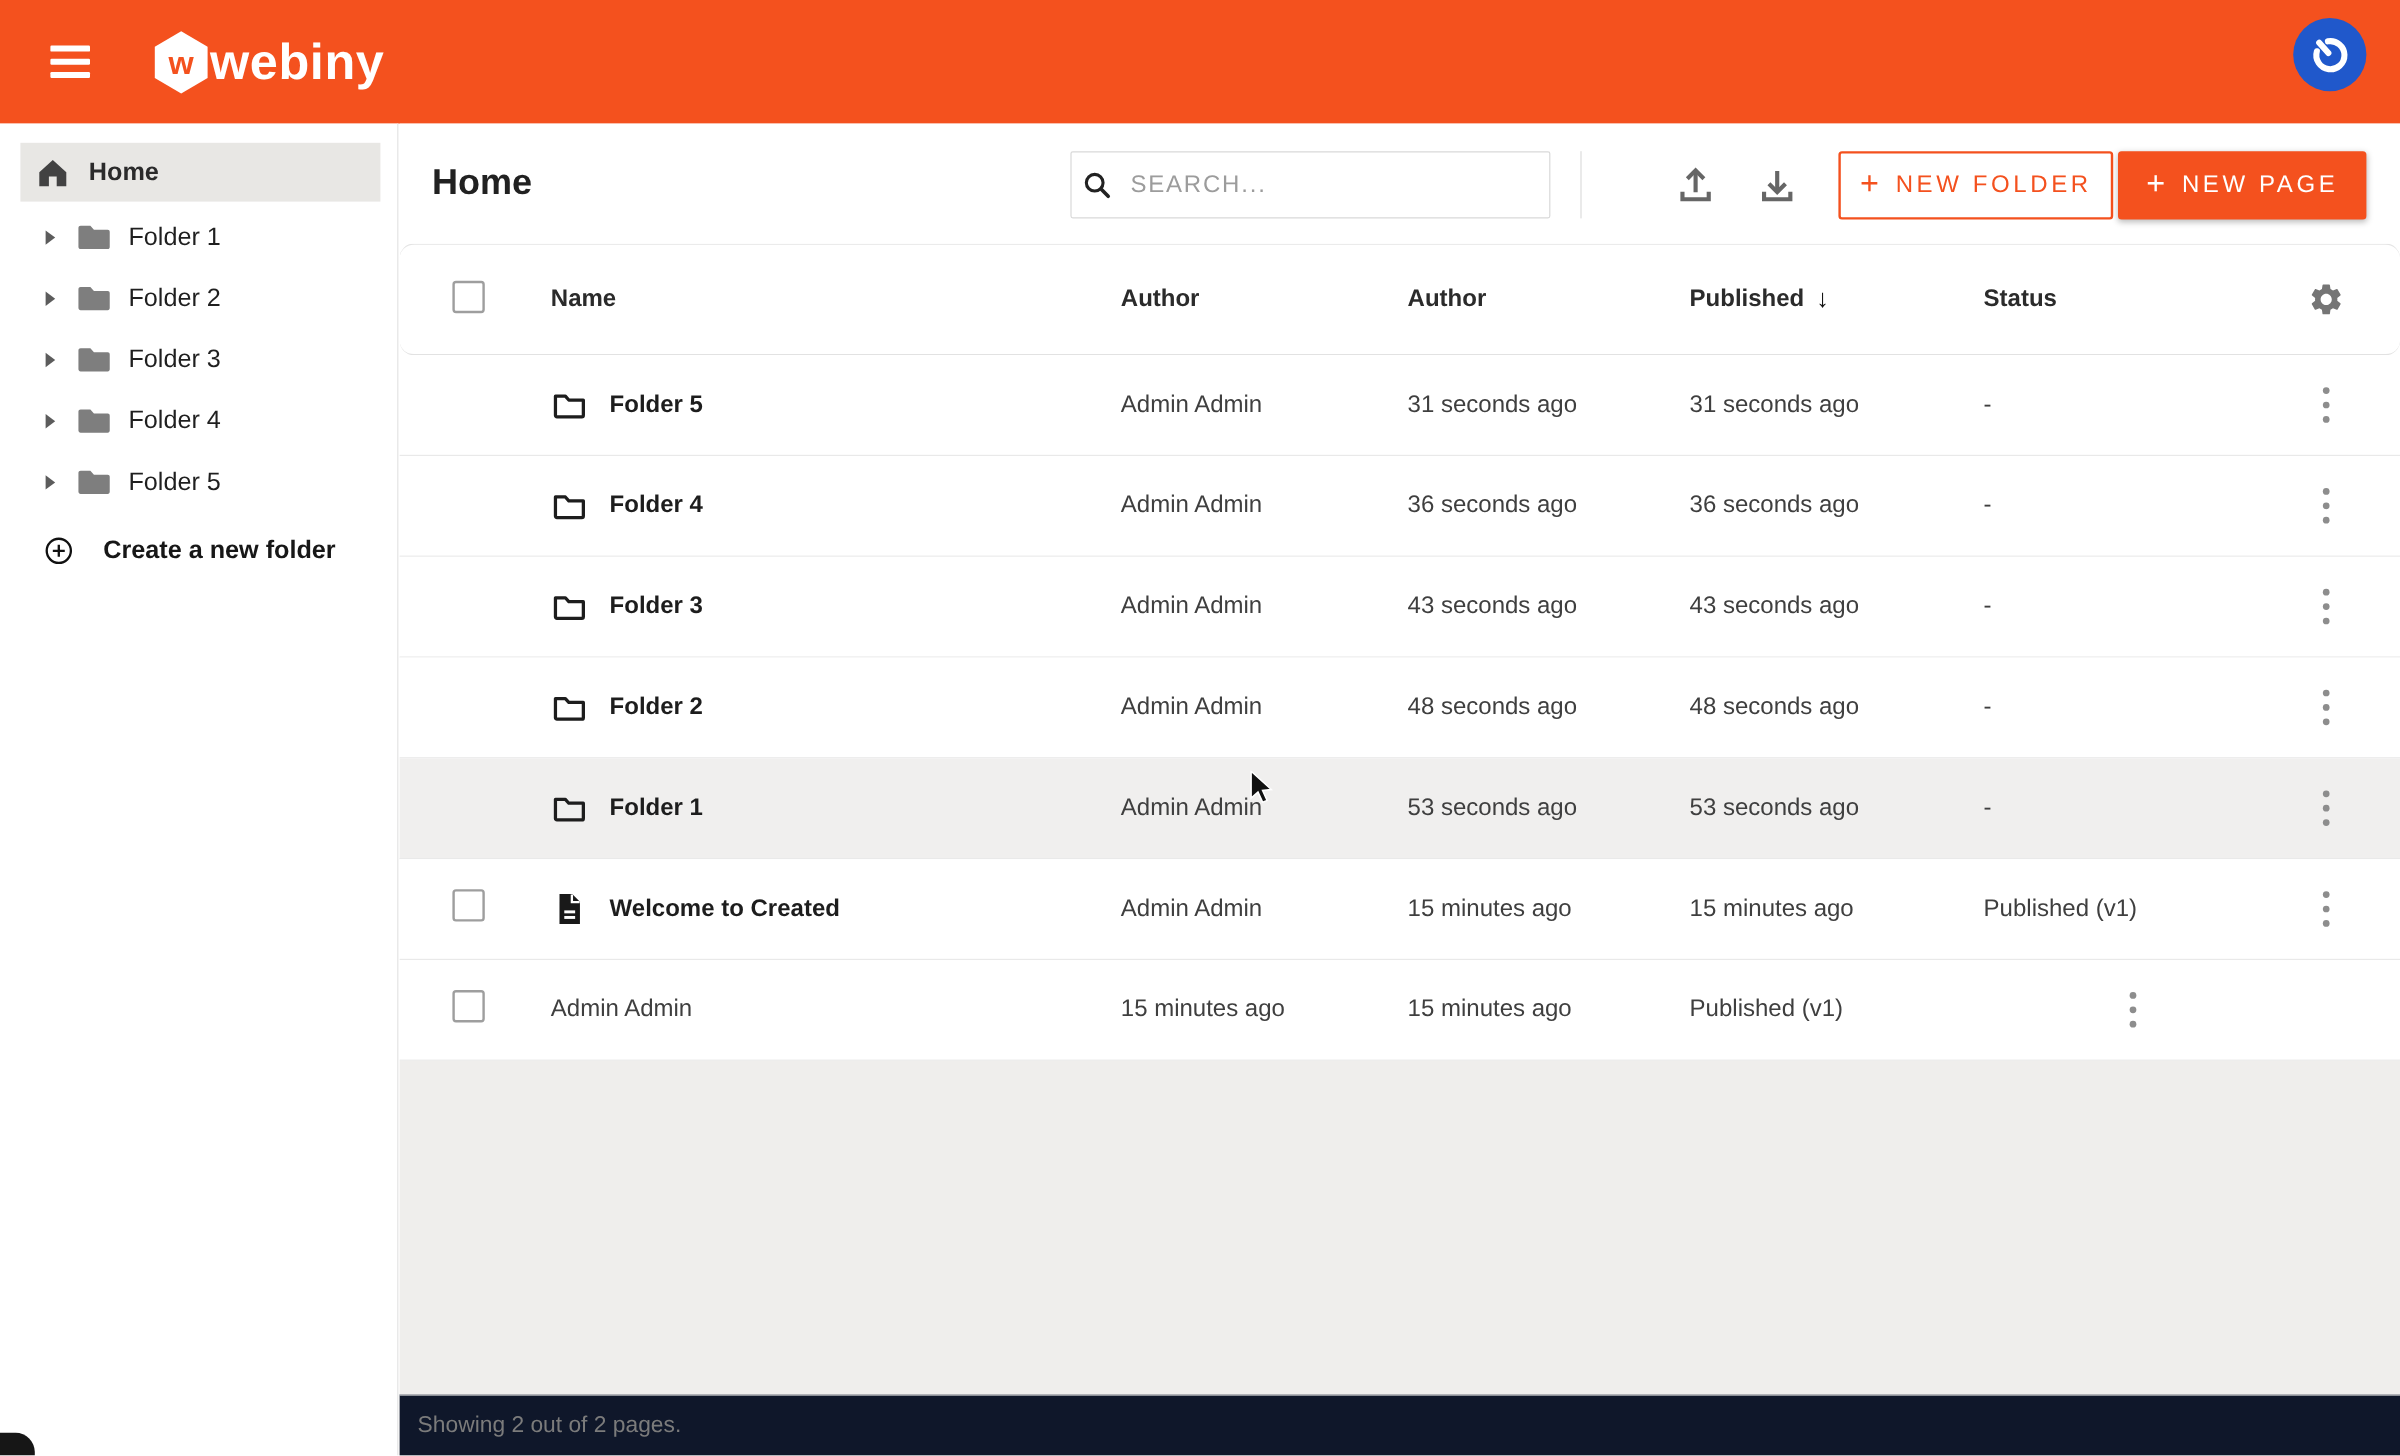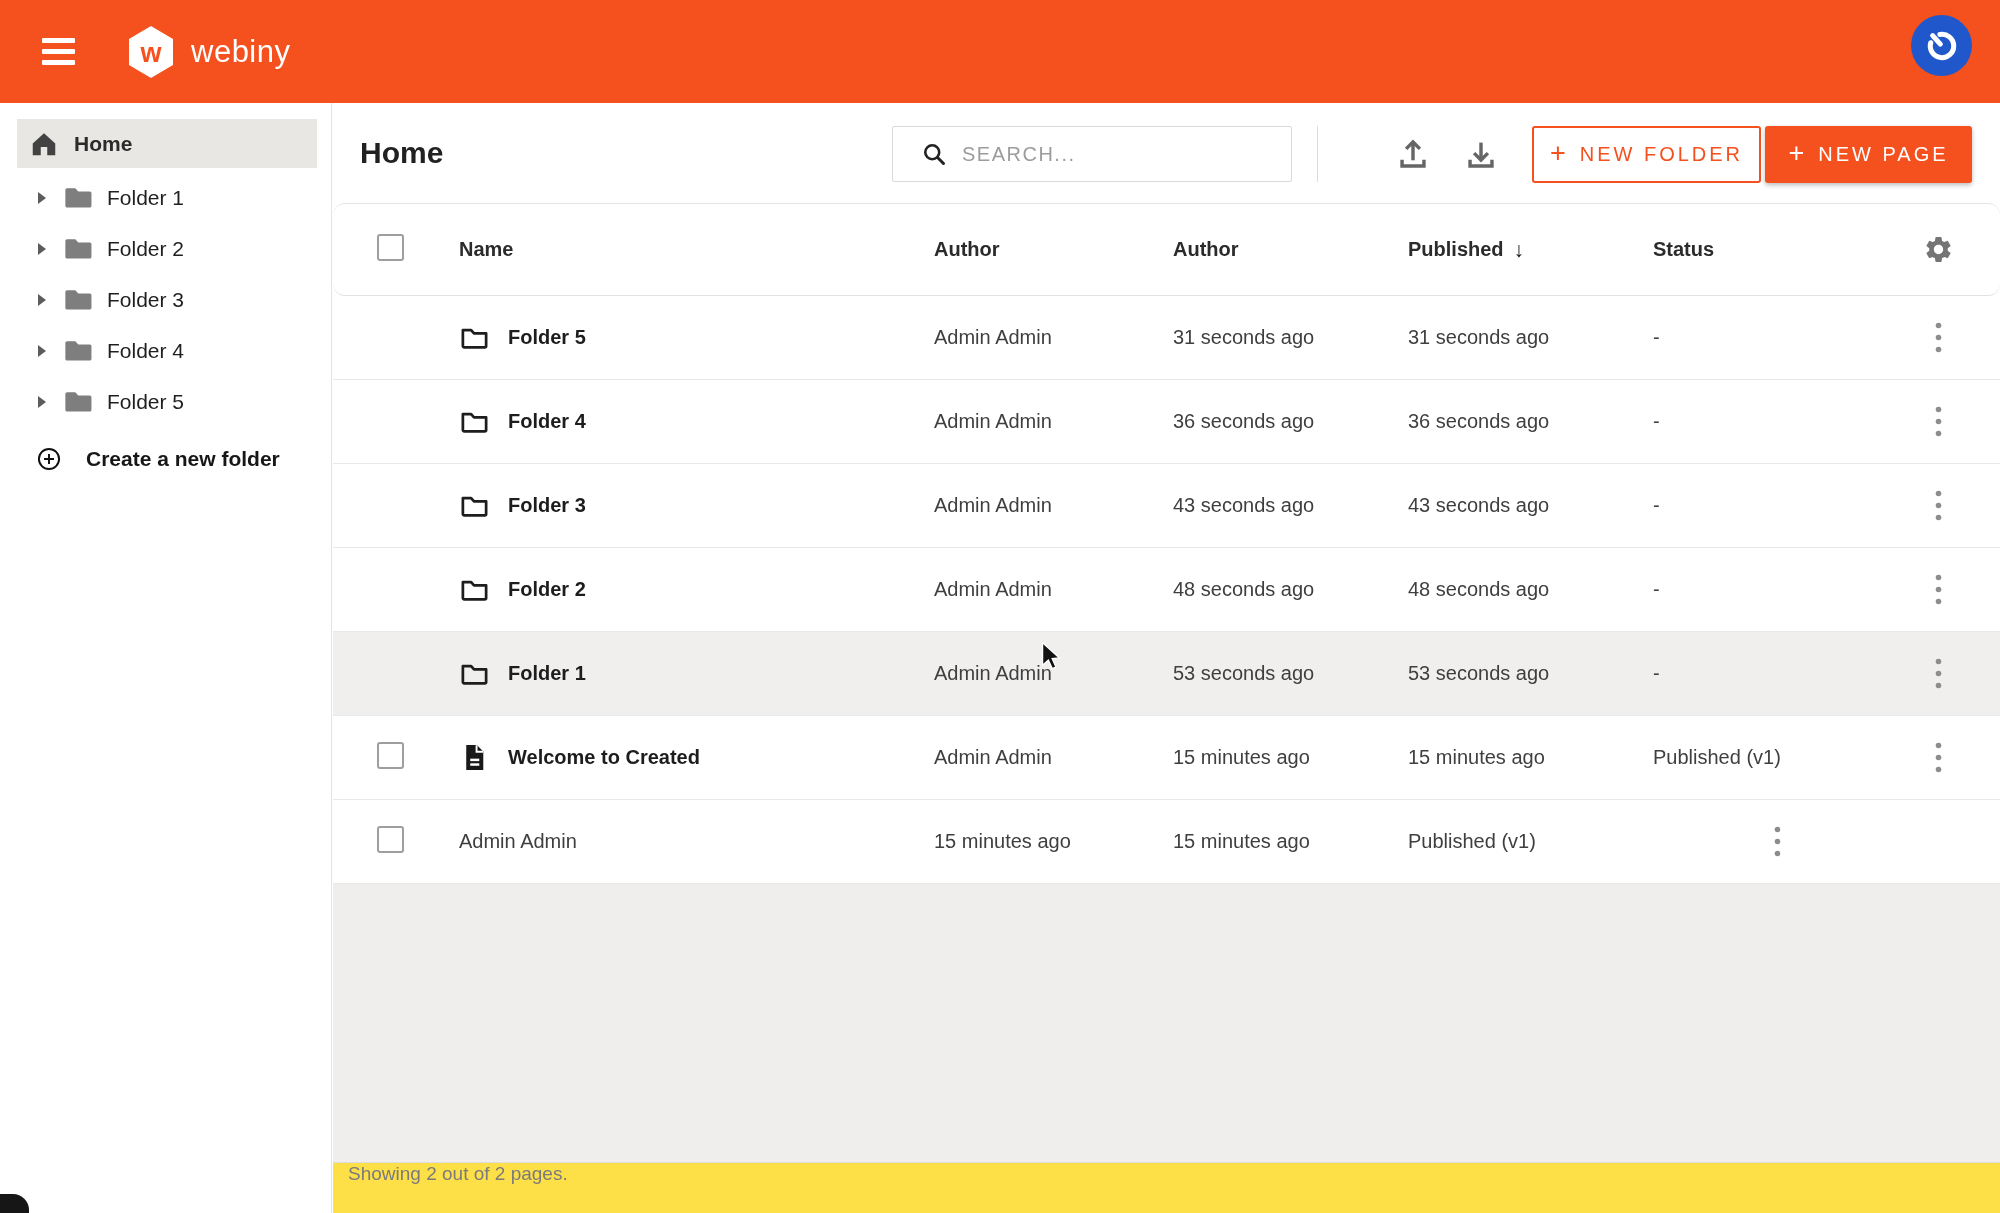--- a/index.html
+++ b/index.html
@@ -13,21 +13,21 @@
     --row-border:#e9e9e9;
   }
 
   
   .topbar{ position:absolute; left:0; top:0; width:2000px; height:103px;
     background:var(--accent); display:flex; align-items:center; }
   .hamburger{ margin-left:42px; width:33px; display:flex; flex-direction:column; gap:6px; cursor:pointer; }
   .hamburger span{ display:block; height:5px; background:#fff; border-radius:1px; }
   .brand{ display:flex; align-items:center; margin-left:52px; }
   .hexwrap{ position:relative; width:48px; height:54px; }
-  .brand-name{ color:#fff; font-size:31px; font-weight:normal; letter-spacing:.5px; margin-left:16px; }
+  .brand-name{ color:#fff; font-size:42px; font-weight:bold; letter-spacing:.5px; }
   .avatar{ position:absolute; right:28px; top:15px; width:61px; height:61px; border-radius:50%;
     background:#2058cb; display:flex; align-items:center; justify-content:center; cursor:pointer; }
 
   
   .sidebar{ position:absolute; left:0; top:103px; width:332px; height:1110px;
     background:#fff; border-right:1px solid #e4e4e4; }
   .home-item{ position:absolute; left:17px; top:16px; width:300px; height:49px;
     background:#e8e7e4; display:flex; align-items:center; padding-left:12px; cursor:pointer; }
   .home-item .label{ margin-left:15px; font-size:21px; font-weight:bold; color:#2b2b2b; }
   .folder-list{ position:absolute; left:0; top:69px; width:100%; }
@@ -42,21 +42,21 @@
 
   
   .main{ position:absolute; left:333px; top:103px; width:1667px; height:1110px;
     display:flex; flex-direction:column; background:#fff; }
 
   .content-header{ position:relative; height:100px; flex:0 0 auto; }
   .page-title{ position:absolute; left:27px; top:50%; transform:translateY(-50%);
     font-size:30px; color:#212121; }
   .search-box{ position:absolute; left:559px; top:23px; width:400px; height:56px;
     border:1px solid #d9d9d9; border-radius:2px; background:#fff;
-    display:flex; align-items:center; padding-left:28px; }
+    display:flex; align-items:center; padding-left:8px; }
   .search-box input{ border:none; outline:none; margin-left:14px; flex:1; font-size:20px;
     letter-spacing:1.5px; color:#424242; font-family:"Liberation Sans",sans-serif; background:transparent; }
   .search-box input::placeholder{ color:#9c9c9c; }
   .vdivider{ position:absolute; left:984px; top:23px; width:1px; height:56px; background:#dcdcdc; }
   .icon-btn{ position:absolute; top:24px; width:54px; height:54px;
     display:flex; align-items:center; justify-content:center; cursor:pointer; }
   .icon-btn.upload{ left:1053px; }
   .icon-btn.download{ left:1121px; }
   .btn{ position:absolute; top:23px; height:57px; border-radius:3px; display:flex;
     align-items:center; justify-content:center; gap:14px; font-size:20px; letter-spacing:3px;
@@ -79,22 +79,22 @@
   .checkbox{ width:27px; height:27px; border:2px solid #9e9e9e; border-radius:3px; background:#fff;
     display:inline-block; cursor:pointer; }
   .c-name{ display:flex; align-items:center; gap:18px; }
   .row-name{ font-size:20px; font-weight:bold; color:#1d1d1d; }
   .cell{ font-size:20px; color:#3f3f3f; }
   .c-actions{ display:flex; justify-content:center; }
   .kebab{ width:30px; height:34px; display:flex; align-items:center; justify-content:center; cursor:pointer; }
   .trow.folder .checkbox{ visibility:hidden; }
 
   .filler{ flex:1 1 auto; background:#efeeec; }
-  .bottom-bar{ height:51px; flex:0 0 auto; background:#fde047; border-top:1px solid #ddd;
-    display:flex; padding-left:15px; }
+  .bottom-bar{ height:51px; flex:0 0 auto; background:#0f172a; border-top:1px solid #ddd;
+    display:flex; align-items:center; padding-left:15px; }
   .bottom-bar .summary{ font-size:19px; color:#7b7b7b; }
 
   .cursor{ position:absolute; left:1038px; top:642px; z-index:50; pointer-events:none; }
   .corner-artifact{ position:absolute; left:0; bottom:0; width:29px; height:19px;
     background:#161616; border-top-right-radius:16px; }
 </style>
 </head>
 <body>
 
 <header class="topbar">

